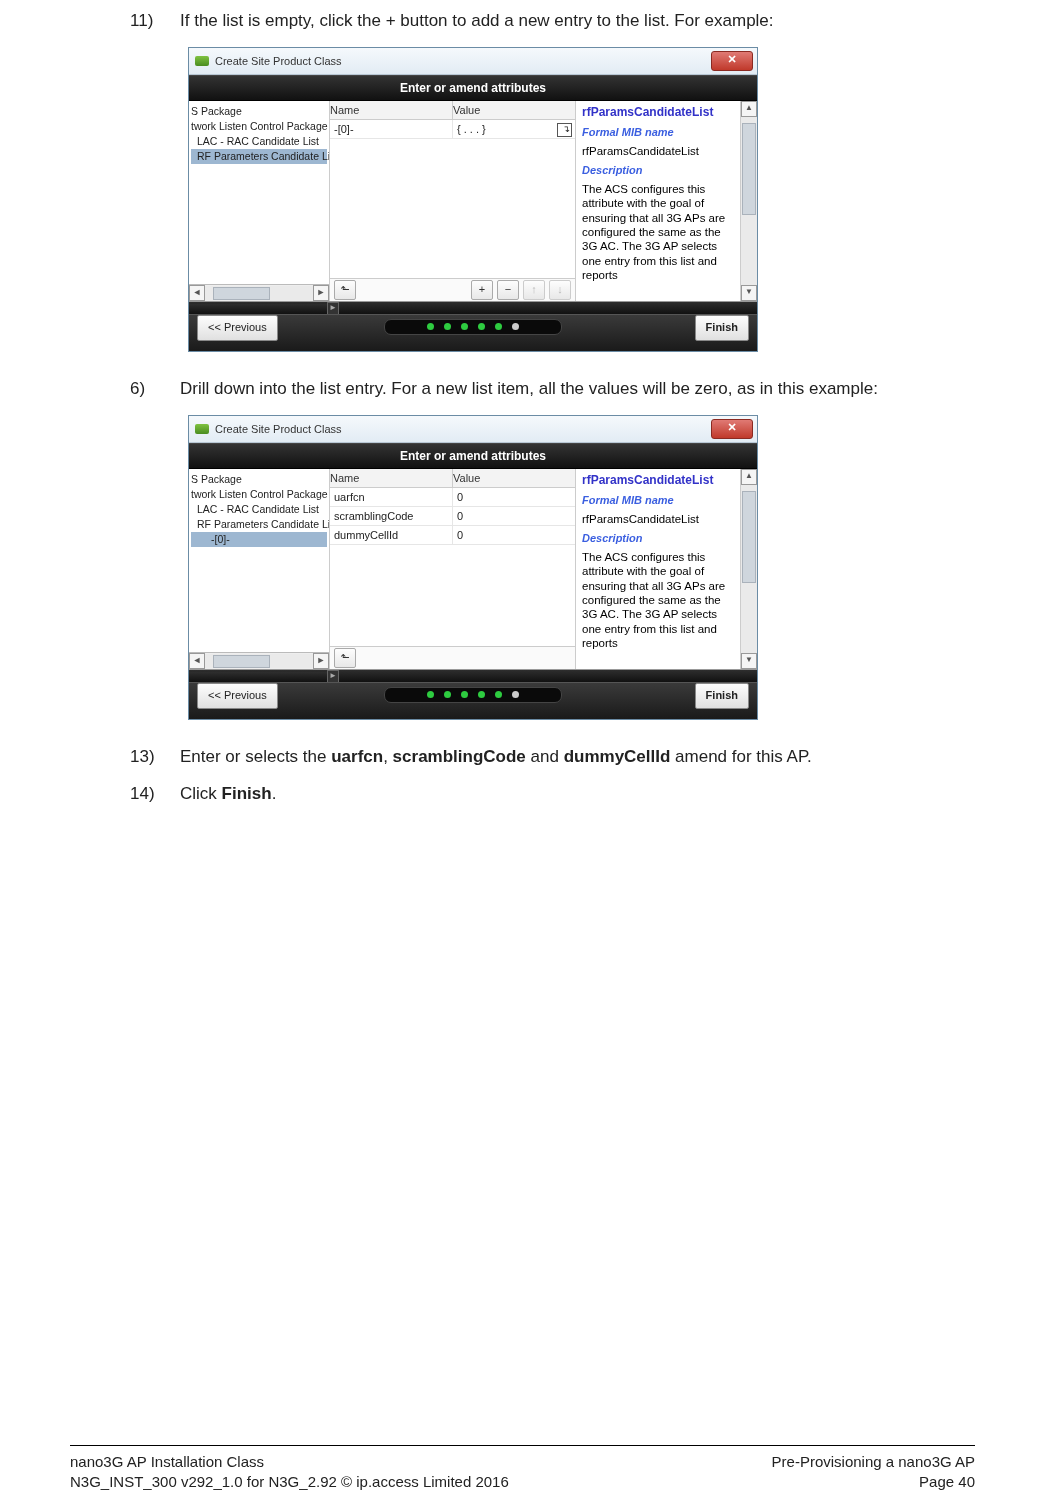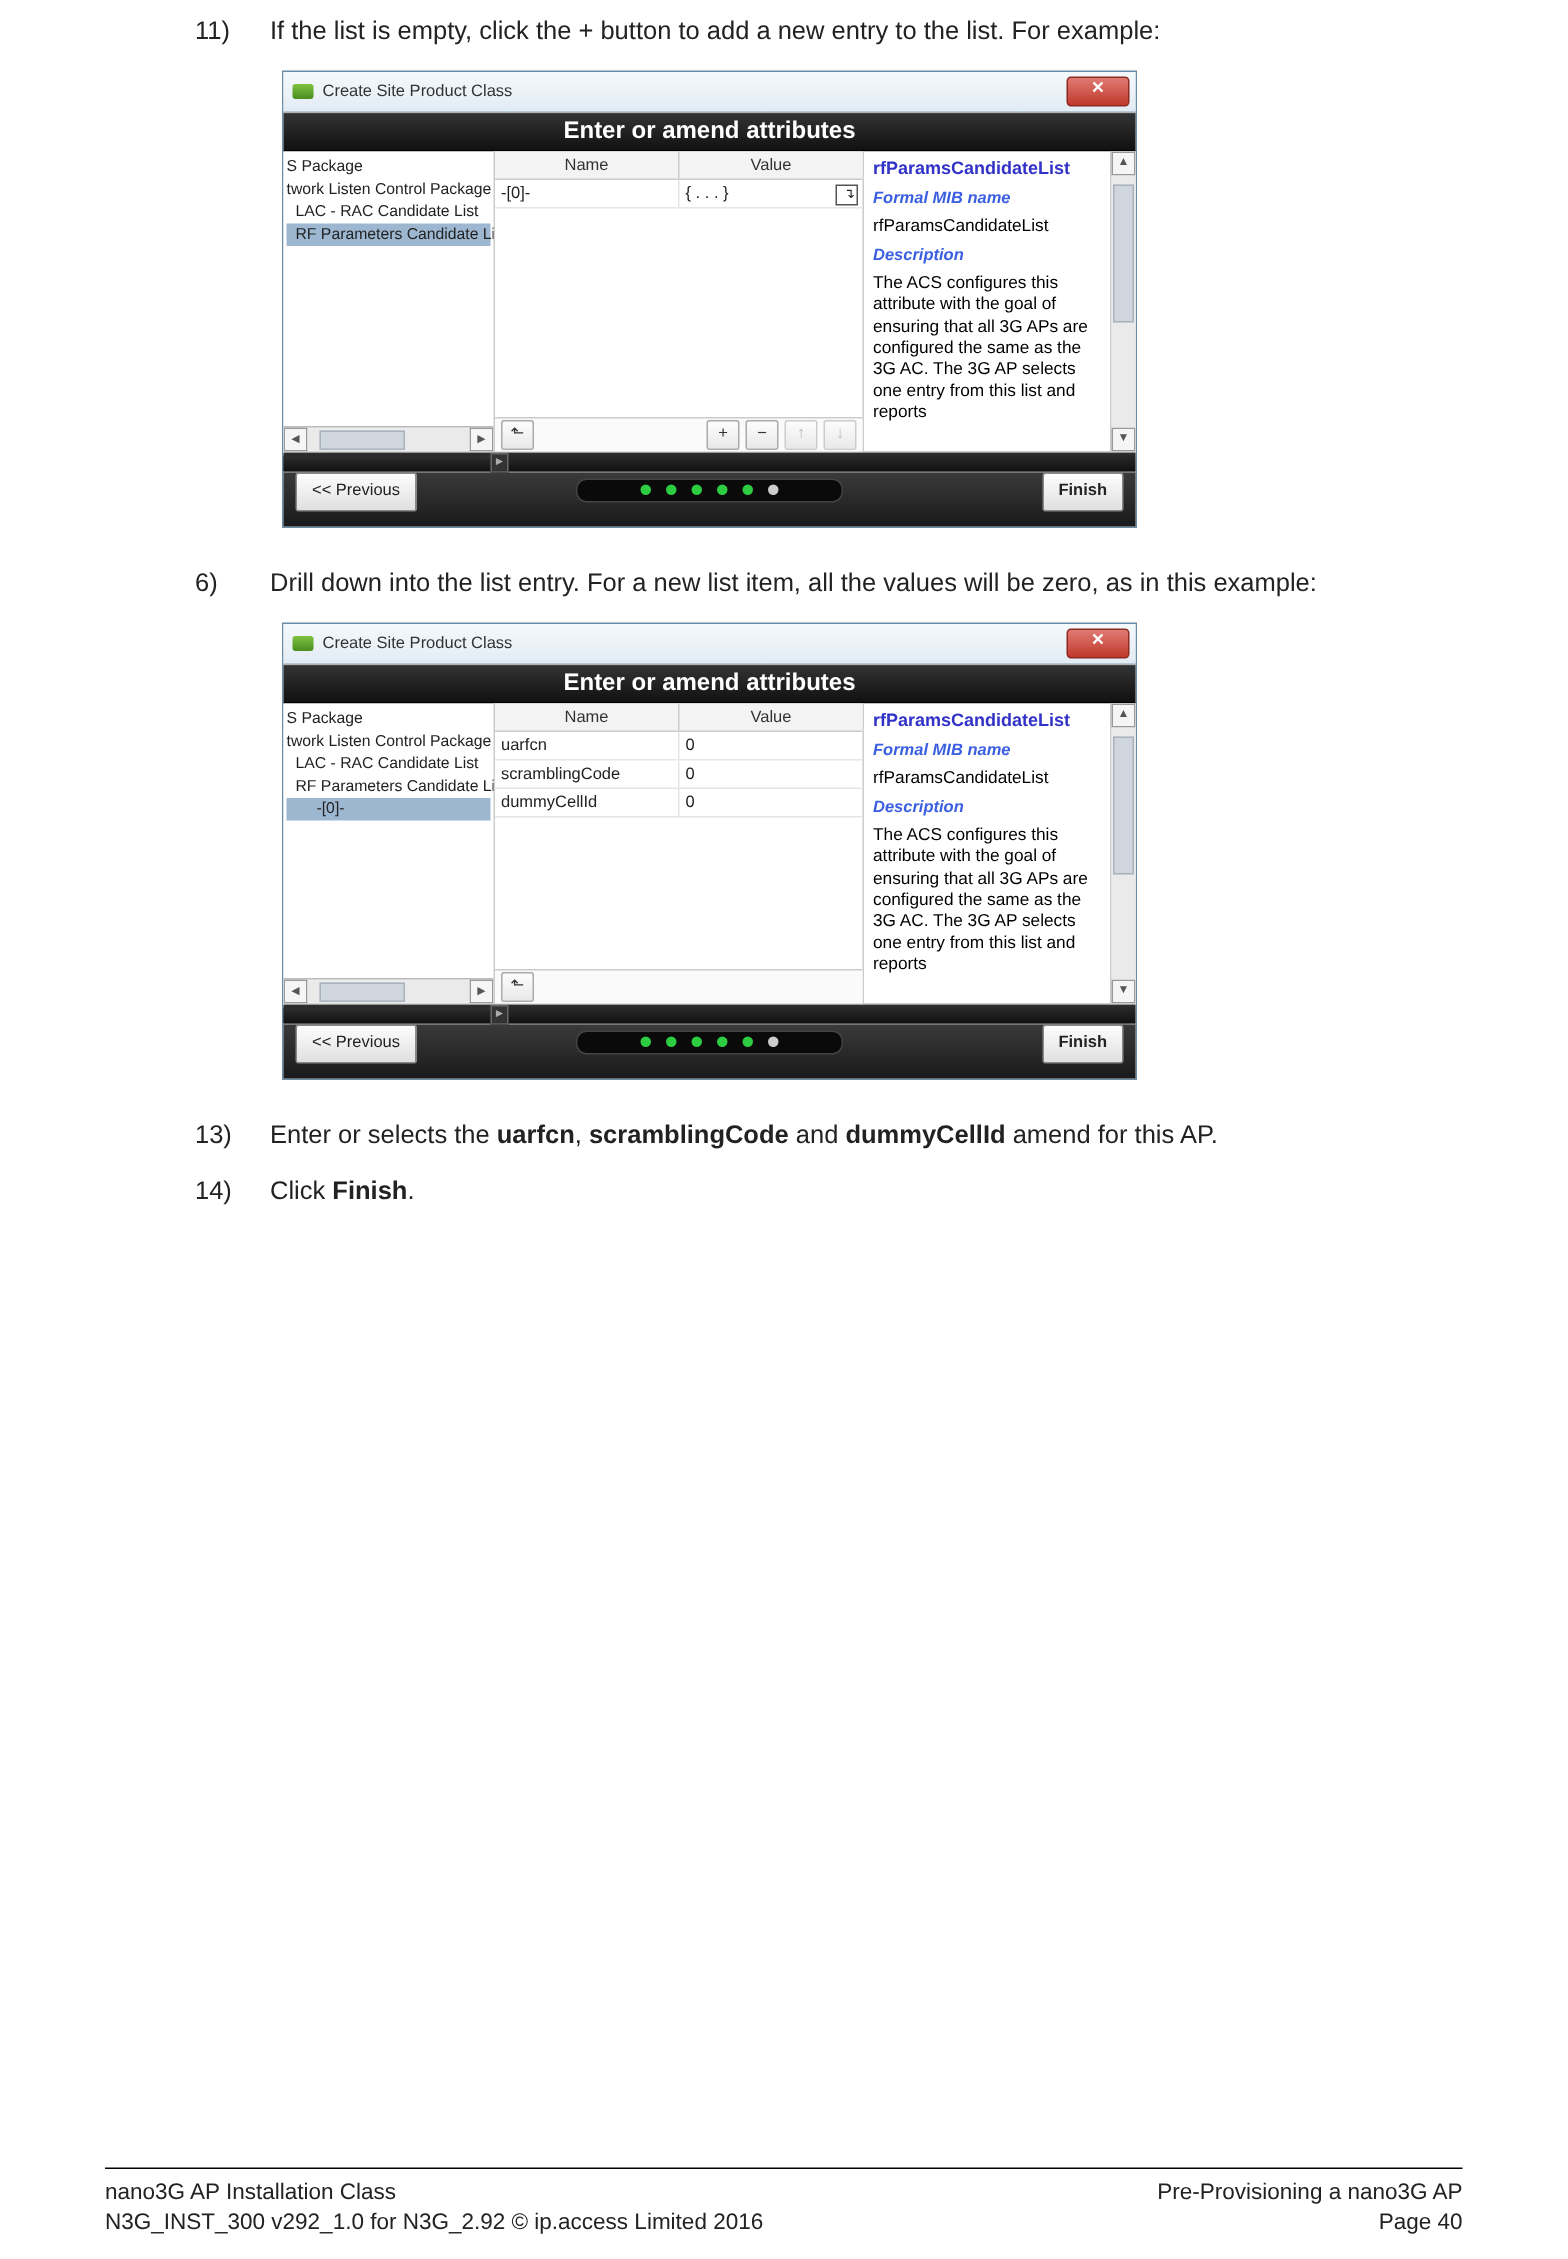--- a/index.html
+++ b/index.html
@@ -70,21 +70,21 @@
     border-radius: 3px;
     color: #fff;
     font-size: 11px;
     text-align: center;
     line-height: 15px;
     font-weight: bold;
   }
   .blackband {
     background: linear-gradient(#333,#111);
     color: #fff;
-    font-size: 16px;
+    font-size: 12px;
     font-weight: bold;
     text-align: center;
     height: 24px;
     line-height: 24px;
     border-top: 1px solid #444;
     border-bottom: 1px solid #000;
   }
   .workarea {
     display: flex;
     height: 200px;
@@ -135,21 +135,20 @@
     font-size: 11px;
   }
   .midpane .hdr {
     display: flex;
     border-bottom: 1px solid #ccc;
     background: #f3f3f3;
     height: 18px;
   }
   .midpane .hdr .col {
     flex: 1;
-    text-align: center;
     line-height: 18px;
     border-right: 1px solid #ccc;
     color: #333;
   }
   .midpane .hdr .col:last-child { border-right: none; }
   .midpane .rows { flex: 1; overflow: hidden; }
   .midpane .row {
     display: flex;
     height: 18px;
     border-bottom: 1px solid #e6e6e6;

